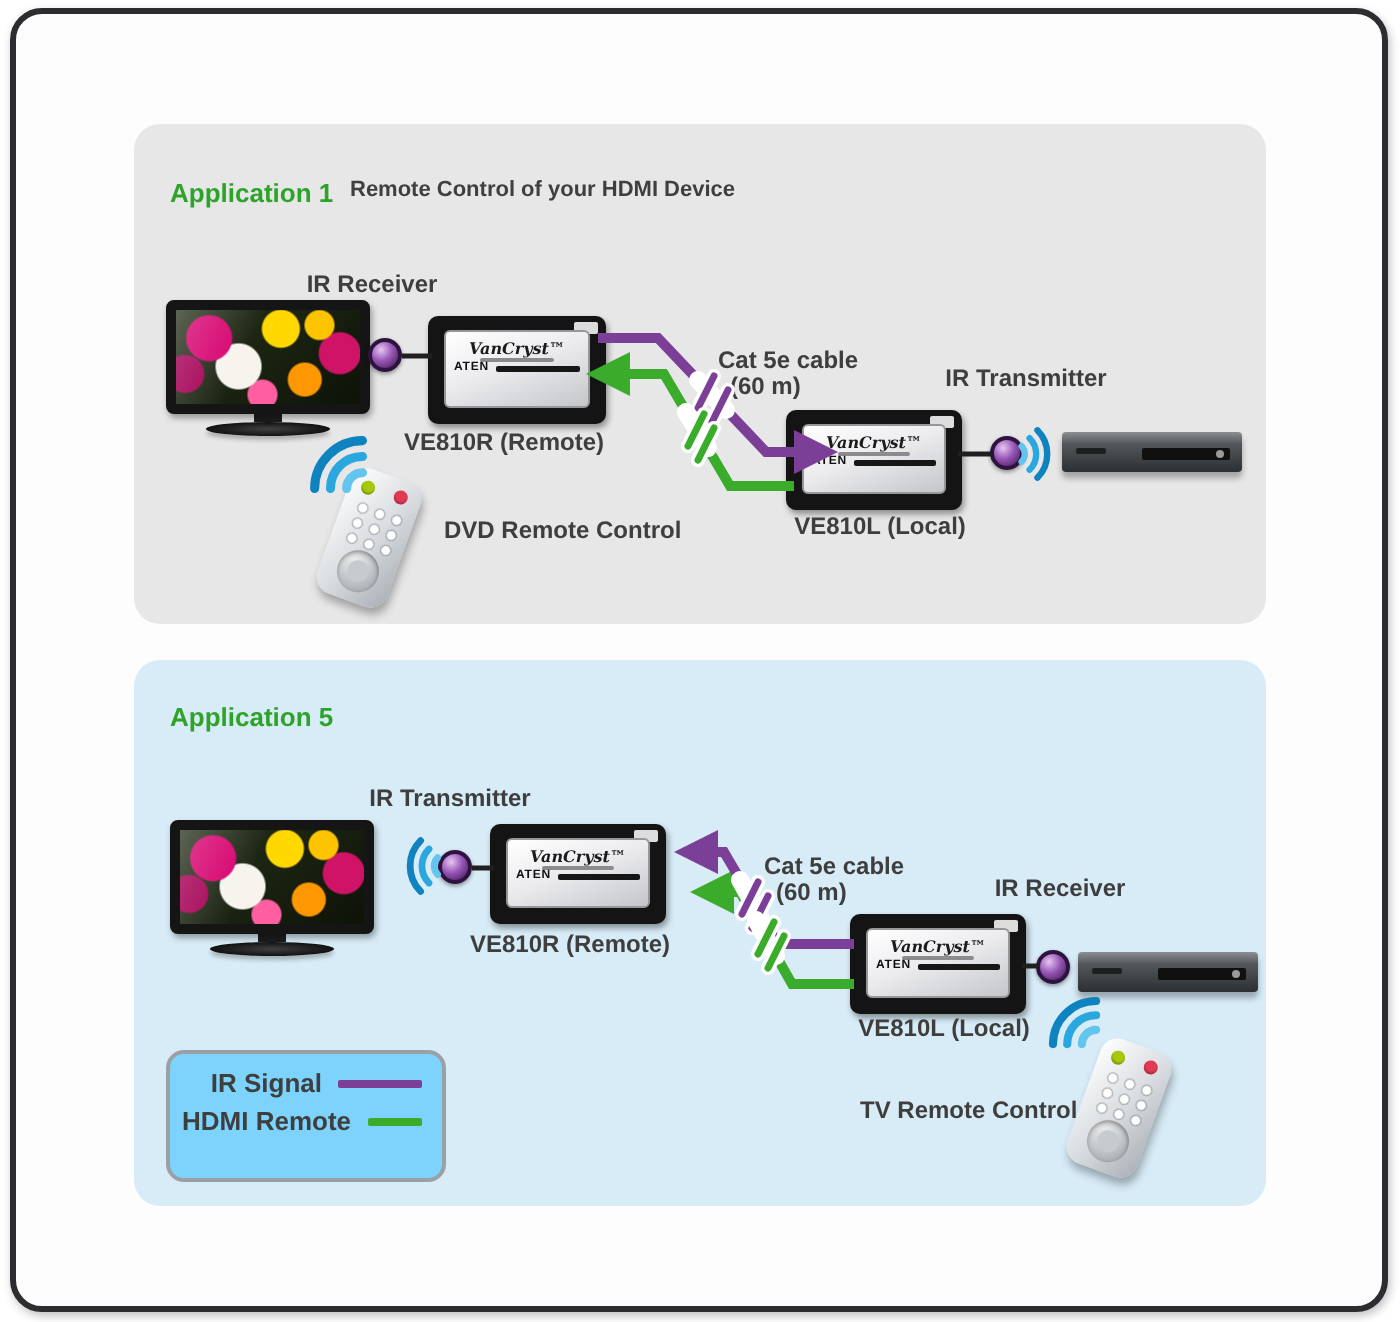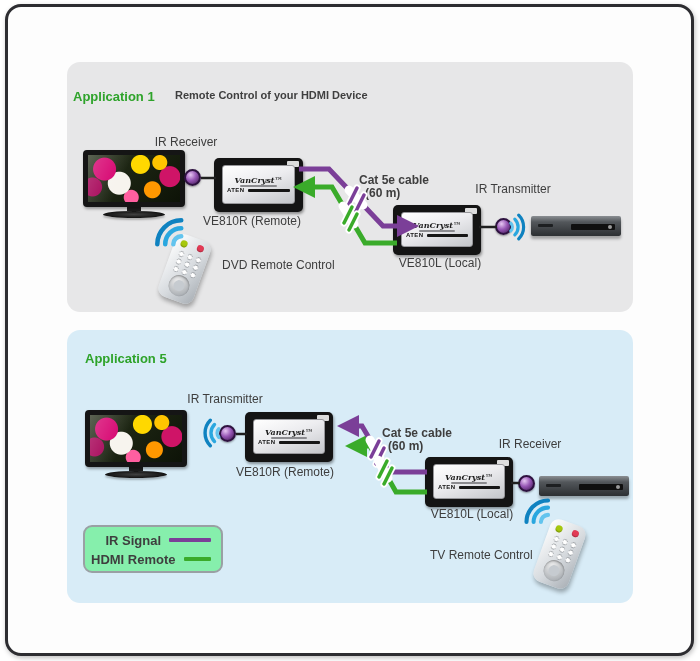--- a/index.html
+++ b/index.html
@@ -12,21 +12,21 @@
   }
   *{margin:0;padding:0;box-sizing:border-box;}
   html,body{width:700px;height:661px;background:#fff;font-family:"Liberation Sans",sans-serif;overflow:hidden;}
   .stage{position:relative;width:700px;height:661px;background:#fff;}
   .frame{position:absolute;left:5px;top:4px;width:689px;height:652px;border:3px solid #2d2d31;border-radius:16px;background:#fdfdfd;box-shadow:1px 2px 5px rgba(0,0,0,.25);}
   .panel{position:absolute;left:67px;width:566px;border-radius:13px;}
   #app1{top:62px;height:250px;background:var(--panel1_bg);}
   #app2{top:330px;height:273px;background:var(--panel2_bg);}
   .app-title{position:absolute;font-size:13px;font-weight:bold;color:var(--accent_green);white-space:nowrap;}
   .app-sub{position:absolute;font-size:11px;font-weight:bold;color:#3f3f3f;white-space:nowrap;}
-  .lbl{position:absolute;font-size:12px;font-weight:normal;color:var(--text);white-space:nowrap;}
+  .lbl{position:absolute;font-size:12px;font-weight:bold;color:var(--text);white-space:nowrap;}
   .lbl.ctr{text-align:center;}
   .cable-lbl{position:absolute;font-size:12px;font-weight:bold;color:var(--text);line-height:13px;white-space:nowrap;}
   .cable-lbl .l2{display:block;margin-left:6px;}
 
   
   .tv{position:absolute;width:102px;}
   .tv-screen{width:102px;height:57px;background:#111;border:5px solid #151515;border-radius:4px;box-shadow:1px 2px 3px rgba(0,0,0,.35);position:relative;overflow:hidden;}
   .tv-flowers{position:absolute;inset:0;
     background:
       radial-gradient(circle at 18% 30%, #d6006e 0 11px, transparent 12px),
@@ -39,21 +39,21 @@
       radial-gradient(circle at 70% 74%, #ff9800 0 8px, transparent 9px),
       radial-gradient(circle at 47% 90%, #ff5fa0 0 7px, transparent 8px),
       linear-gradient(135deg,#26301a,#0d1307);}
   .tv-screen::after{content:"";position:absolute;inset:0;background:linear-gradient(115deg,rgba(255,255,255,.25),rgba(255,255,255,0) 40%);}
   .tv-neck{width:14px;height:4px;background:#1d1d1d;margin:0 auto;}
   .tv-base{width:62px;height:7px;background:radial-gradient(ellipse at center,#404040,#0e0e0e 75%);border-radius:50%;margin:0 auto;box-shadow:0 2px 2px rgba(0,0,0,.25);}
 
   
   .device{position:absolute;background:#141414;border-radius:5px;box-shadow:1px 2px 3px rgba(0,0,0,.4);}
   .device .badge{position:absolute;top:3px;right:4px;width:12px;height:6px;background:#dcdcdc;border-radius:1px;}
-  .device .face{position:absolute;left:8px;right:8px;top:7px;bottom:8px;background:linear-gradient(160deg,#ffffff 0%,#ececef 45%,#c4c6ca 100%);border:1px solid #97979b;border-radius:3px;display:flex;flex-direction:column;align-items:center;justify-content:center;padding:3px 4px 4px;}
+  .device .face{position:absolute;left:8px;right:8px;top:7px;bottom:8px;background:linear-gradient(160deg,#ffffff 0%,#ececef 45%,#c4c6ca 100%);border:1px solid #97979b;border-radius:3px;display:flex;flex-direction:column;align-items:center;justify-content:flex-start;padding:3px 4px 4px;}
   .device .brand{font-family:"DejaVu Serif",serif;font-style:italic;font-weight:bold;font-size:8px;line-height:9px;color:#1b1b1b;margin-top:1px;}
   .device .sub{width:58%;height:2px;background:#8b8b8f;border-radius:1px;}
   .device .row{width:100%;display:flex;align-items:center;gap:3px;}
   .device .vendor{font-size:6px;font-weight:bold;letter-spacing:.4px;color:#101010;}
   .device .bar{flex:1;height:3px;background:#161616;border-radius:1px;}
 
   
   .irball{position:absolute;width:17px;height:17px;border-radius:50%;border:2px solid #2e1240;background:radial-gradient(circle at 35% 30%,#e6c6f2,#9757b5 45%,#4b2060 90%);box-shadow:0 1px 2px rgba(0,0,0,.4);}
 
   
@@ -66,21 +66,21 @@
   .remote .pad{position:absolute;bottom:5px;left:50%;transform:translateX(-50%);width:21px;height:21px;border-radius:50%;background:radial-gradient(circle at 35% 30%,#ececec,#979da3);box-shadow:inset 0 1px 2px rgba(0,0,0,.35);}
   .remote .pad i{position:absolute;inset:5px;border-radius:50%;background:#c6cbd0;display:block;}
 
   
   .dvd{position:absolute;width:90px;height:20px;border-radius:2px;background:linear-gradient(#8b8f93,#53575b 30%,#2f3235 95%);box-shadow:0 3px 3px rgba(0,0,0,.3);}
   .dvd .tray{position:absolute;right:6px;top:8px;width:44px;height:6px;background:#101010;border-radius:1px;}
   .dvd .knob{position:absolute;right:9px;top:9px;width:4px;height:4px;border-radius:50%;background:#9a9a9a;}
   .dvd .btns{position:absolute;left:7px;top:8px;width:15px;height:3px;background:#1d1f21;border-radius:1px;}
 
   
-  .legend{position:absolute;left:16px;top:195px;width:140px;height:48px;background:#86efac;border:2px solid #9aa0a4;border-radius:9px;padding:7px 10px 6px 6px;display:flex;flex-direction:column;justify-content:center;gap:4px;}
+  .legend{position:absolute;left:16px;top:195px;width:140px;height:66px;background:#7dd3fc;border:2px solid #9aa0a4;border-radius:9px;padding:7px 10px 6px 6px;display:flex;flex-direction:column;gap:4px;}
   .legend .lrow{display:flex;align-items:center;justify-content:flex-end;gap:8px;}
   .legend .ltext{font-size:13px;font-weight:bold;color:var(--text);white-space:nowrap;}
   .legend .lline{width:42px;height:4px;border-radius:1px;}
   .legend .lline.ir{background:var(--ir_signal);}
   .legend .lline.hdmi{background:var(--hdmi_signal);}
 
   
   .overlay{position:absolute;left:0;top:0;pointer-events:none;}
   .wire{stroke:#1f1f1f;stroke-width:2.5;}
   .ir-line{fill:none;stroke:var(--ir_signal);stroke-width:5;}
@@ -98,21 +98,21 @@
   .waves .w2{stroke:#2aa7df;stroke-width:3.4;}
   .waves .w3{stroke:#0f82c0;stroke-width:3.4;}
 </style>
 </head>
 <body>
 
 <div class="stage">
   <div class="frame"></div>
 
   <div class="panel" id="app1">
-    <div class="app-title" style="left:6px;top:27px">Application 1</div>
+    <div class="app-title" style="left:18px;top:27px">Application 1</div>
     <div class="app-sub" style="left:108px;top:27px">Remote Control of your HDMI Device</div>
 
     <div class="lbl ctr" style="left:60px;top:73px;width:118px">IR Receiver</div>
 
     <div class="tv" style="left:16px;top:88px">
       <div class="tv-screen">
           <div class="tv-flowers"></div>
         </div>
       <div class="tv-neck"></div>
       <div class="tv-base"></div>

